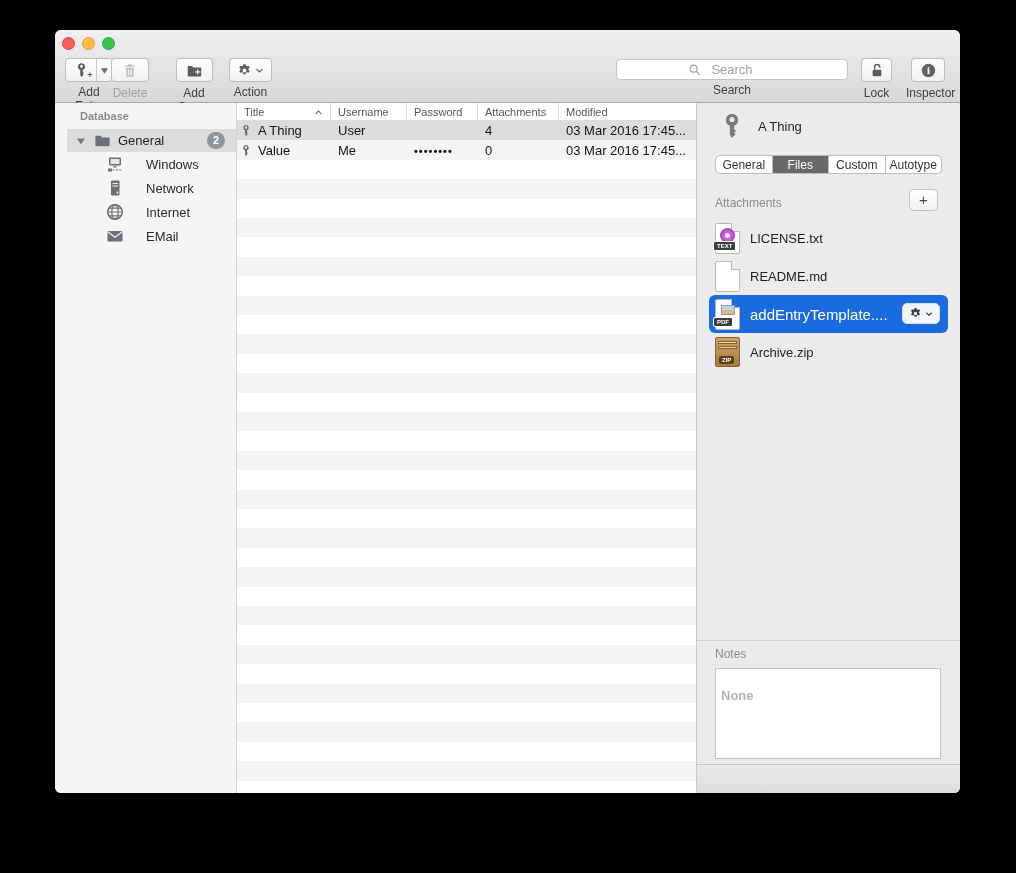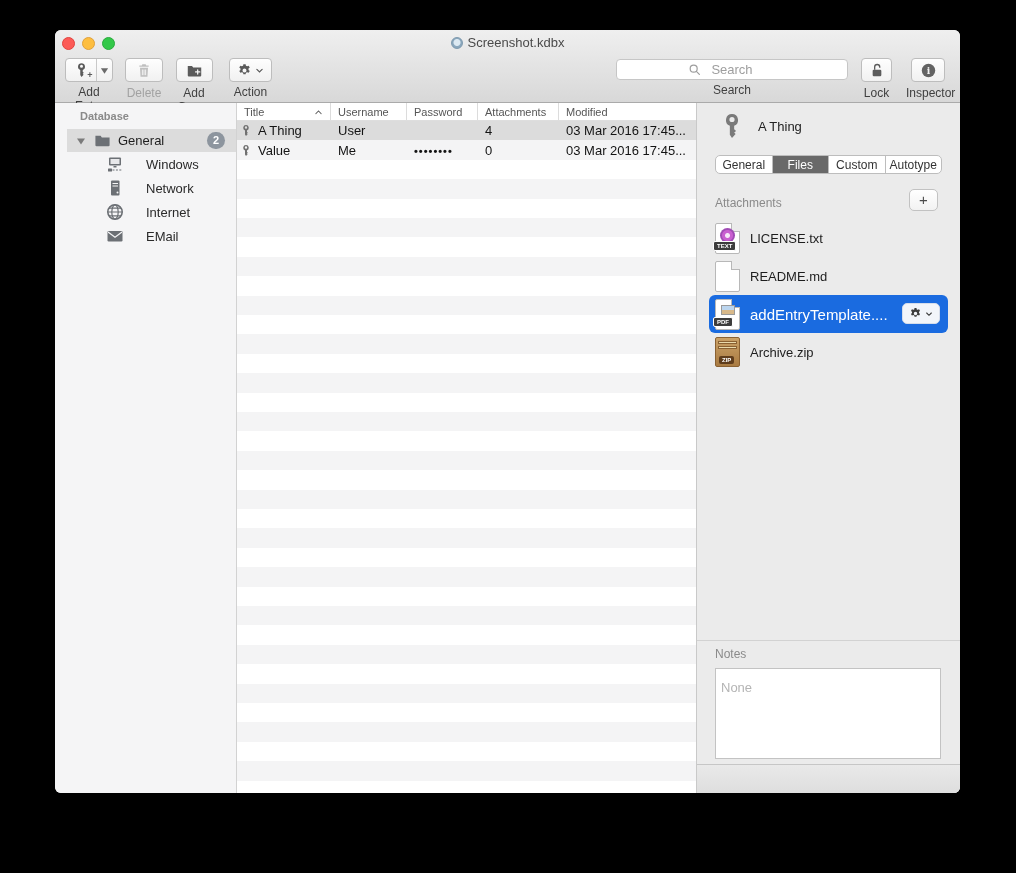--- a/index.html
+++ b/index.html
@@ -88,21 +88,21 @@
   .banner { position:absolute; left:-3px; bottom:2px; background:#3d3d3d; border:1px solid #fff; border-radius:2px; color:#fff; font-size:6px; font-weight:bold; padding:1px 3px; line-height:6px; }
   .flower { position:absolute; left:4px; top:4px; width:15px; height:15px; border-radius:50%; background:radial-gradient(circle,#f6e7f7 0 2px,#c95fd0 3px 5px,#a04bb5 6px); }
   .pdfpic { position:absolute; left:5px; top:5px; width:14px; height:10px; background:linear-gradient(#bcd6ef 0 55%,#d8b98a 55%); border:1px solid #9a9a9a; }
   .zipbox { width:25px; height:30px; background:linear-gradient(#caa167,#a97b42); border:1px solid #8a6132; border-radius:2px; position:relative; flex:none; }
   .zipbox .band { position:absolute; left:2px; right:2px; height:3px; background:#e9d9ab; border:1px solid #8a6132; }
   .zipbanner { position:absolute; left:3px; bottom:2px; background:#5f3d1c; border-radius:2px; color:#fff; font-size:6px; font-weight:bold; padding:1px 3px; line-height:6px; }
   .gearbtn { position:absolute; right:8px; top:8px; width:38px; height:21px; background:#f2f5fa; border:1px solid #d5ddeb; border-radius:5px; display:flex; align-items:center; justify-content:center; gap:3px; color:#3c3c3c; }
 
   .notes-sec { position:absolute; left:0; right:0; top:537px; border-top:1px solid #d2d2d2; }
   .notes-label { font-size:12px; color:#8a8a8a; margin:6px 0 0 18px; }
-  .notes-area { position:absolute; left:18px; top:27px; width:226px; height:91px; border:1px solid #c3c3c3; background:#fff; resize:none; font-family:inherit; font-size:13px; color:#c2410c; padding:11px 5px; outline:none; }
+  .notes-area { position:absolute; left:18px; top:27px; width:226px; height:91px; border:1px solid #c3c3c3; background:#fff; resize:none; font-family:inherit; font-size:13px; color:#c2410c; padding:19px 5px; outline:none;font-weight:bold; }
   .notes-area::placeholder { color:#b4b4b4; }
   .insp-bottom { position:absolute; left:0; right:0; bottom:0; height:29px; background:linear-gradient(#e9e9e9,#dedede); border-top:1px solid #c6c6c6; }
 
   svg { display:block; }
 </style>
 </head>
 <body>
 
 <svg width="0" height="0" style="position:absolute">
   <defs>
@@ -176,42 +176,41 @@
 
 <div class="window">
 
   <div class="chrome">
     <div class="titlebar">
       <div class="lights">
         <div class="light red"></div>
         <div class="light yellow"></div>
         <div class="light green"></div>
       </div>
-      <div class="wtitle"><span class="proxy"></span><span>Screenshot.kdbx</span></div>
     </div>
 
     <div class="toolbar">
       <div class="tb-group" style="left:10px;width:48px;">
         <div class="tb-btn seg-split" style="width:48px;padding:0;">
           <div class="part l">
               <svg width="15" height="16">
                 <use href="#i-key"></use>
               </svg>
               <span class="plus-mini">+</span>
             </div>
           <div class="part r">
               <svg width="9" height="9" color="#6a6a6a">
                 <use href="#i-tri"></use>
               </svg>
             </div>
         </div>
         <div class="tb-label">Add Entry</div>
       </div>
 
-      <div class="tb-group" style="left:70px;width:38px;">
+      <div class="tb-group" style="left:56px;width:38px;">
         <div class="tb-btn" style="width:38px;">
             <svg class="disabled-icon" width="16" height="17" color="#bfbfbf">
               <use href="#i-trash"></use>
             </svg>
           </div>
         <div class="tb-label disabled">Delete</div>
       </div>
 
       <div class="tb-group" style="left:120px;width:38px;">
         <div class="tb-btn" style="width:37px;">

